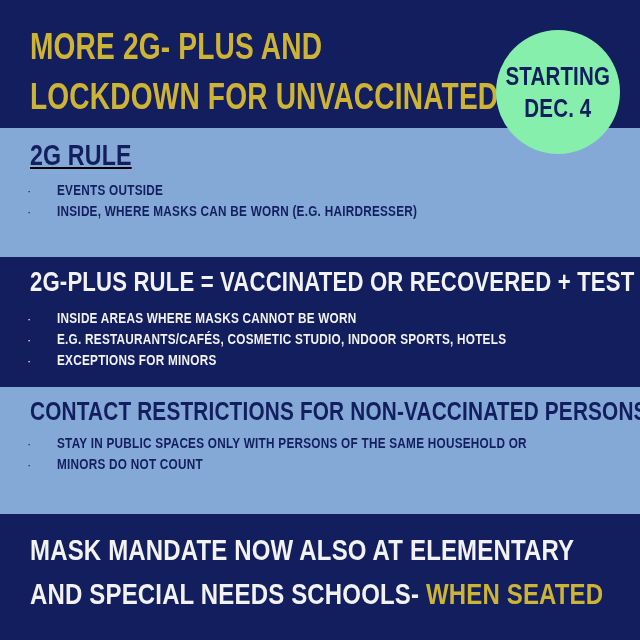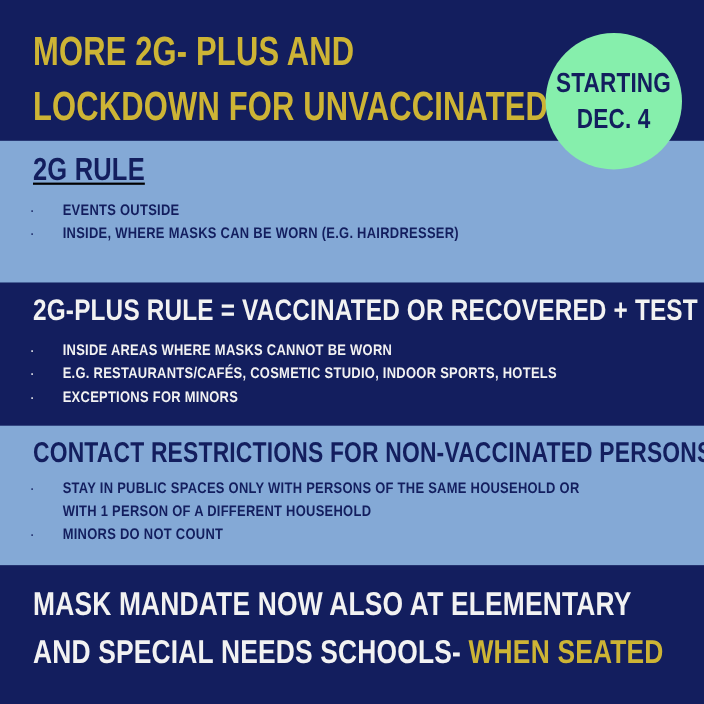--- a/index.html
+++ b/index.html
@@ -203,24 +203,20 @@
   </div>
 
   <div class="sec-head h-contact">
     <span class="cond">CONTACT RESTRICTIONS FOR NON-VACCINATED PERSONS</span>
   </div>
   <div class="bullets b-contact dark">
     <div class="bullet-row">
       <span class="bullet-dot">·</span>
       <span class="bullet-text">STAY IN PUBLIC SPACES ONLY WITH PERSONS OF THE SAME HOUSEHOLD OR</span>
     </div>
-    <div class="bullet-row cont">
-      <span class="bullet-dot">&nbsp;</span>
-      <span class="bullet-text">WITH 1 PERSON OF A DIFFERENT HOUSEHOLD</span>
-    </div>
     <div class="bullet-row">
       <span class="bullet-dot">·</span>
       <span class="bullet-text">MINORS DO NOT COUNT</span>
     </div>
   </div>
 
   <div class="mask-block">
     <span class="cond mask-line">MASK MANDATE NOW ALSO AT ELEMENTARY</span>
     <span class="cond mask-line"><span>AND SPECIAL NEEDS SCHOOLS- </span><span class="mask-accent">WHEN SEATED</span></span>
   </div>

